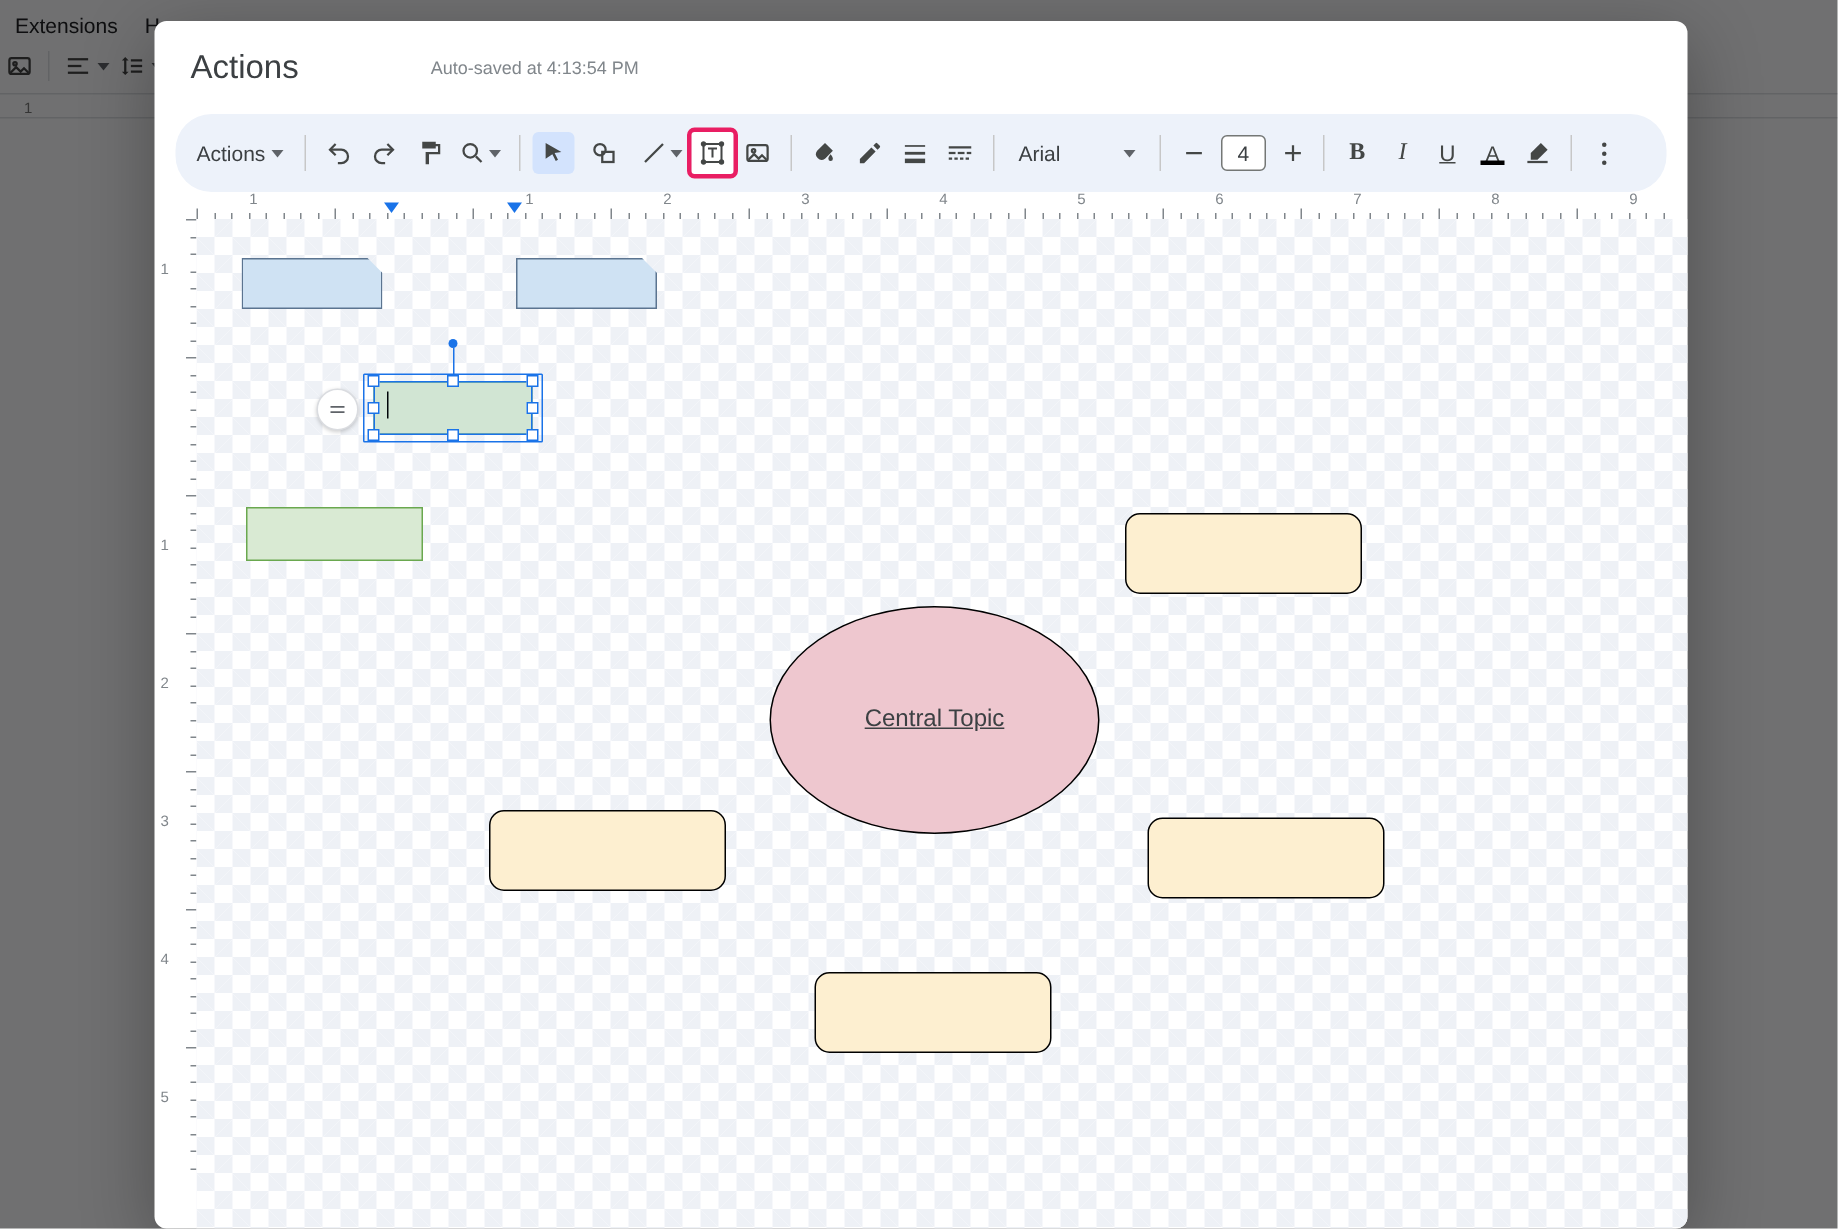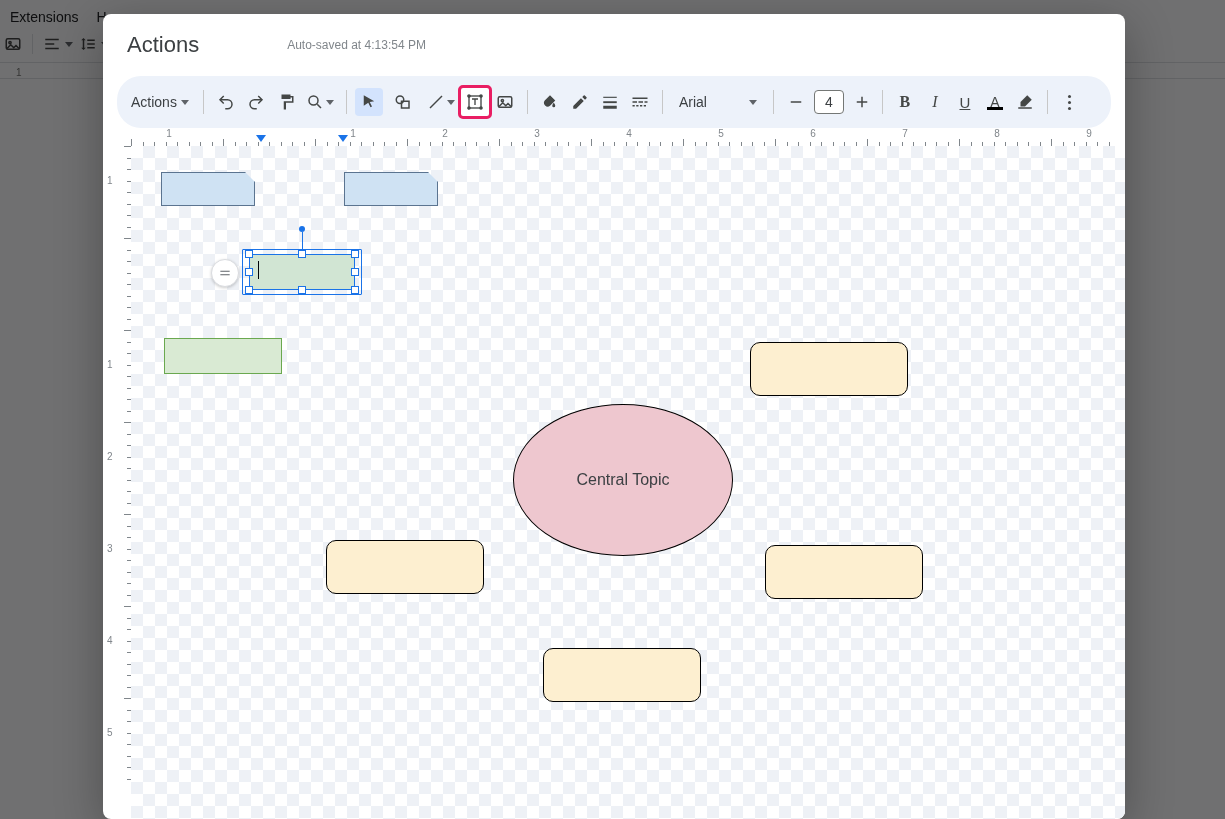--- a/index.html
+++ b/index.html
@@ -218,21 +218,21 @@
   .green-sel { background:#d9ead3; border:1px solid #6aa84f;}
   .cream { background:#fdefd0; border:1px solid #000; border-radius:10px;}
   .ellipse {
     position:absolute;
     border-radius:50%;
     background:#ead1dc; background:#f4cccc; background:#ead1dc;
     background:#ead1dc;
     border:1px solid #000;
     display:flex; align-items:center; justify-content:center;
   }
-  .central-ellipse { background:#ebb8b8; background:#ead1dc; background:#f4cccc; }
+  .central-ellipse { background:#ebb8b8; background:#ead1dc; background:#f4cccc;text-decoration:underline; }
   
   .central-ellipse { background:#eec7cf; }
 
   
   .sel-wrap { position:absolute; }
   .sel-box {
     position:absolute; inset:0;
     border:1px solid #1a73e8;
     background:rgba(26,115,232,0.04);
     pointer-events:none;

